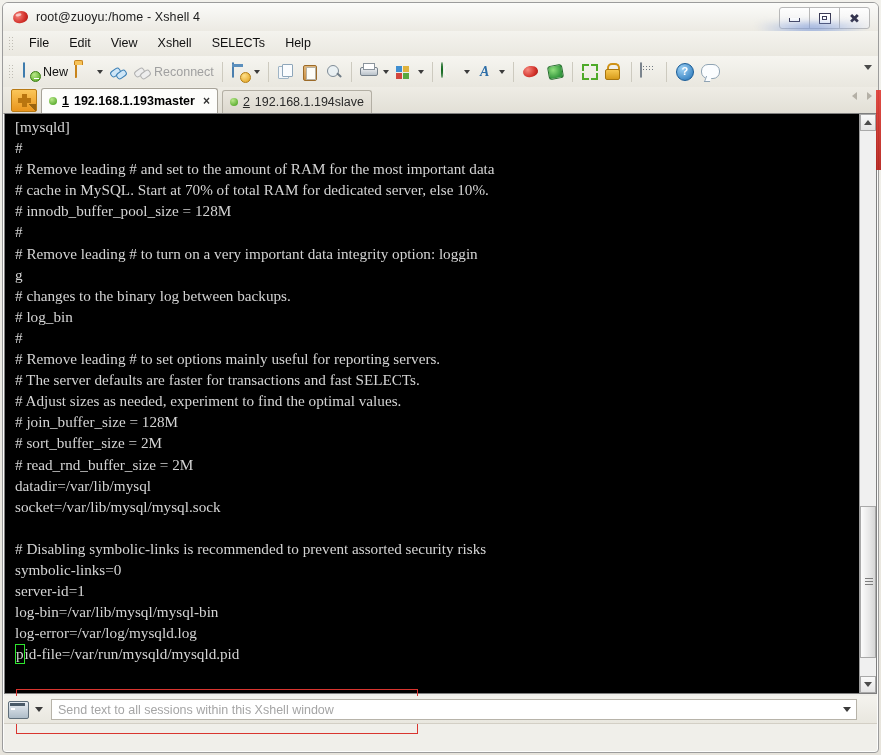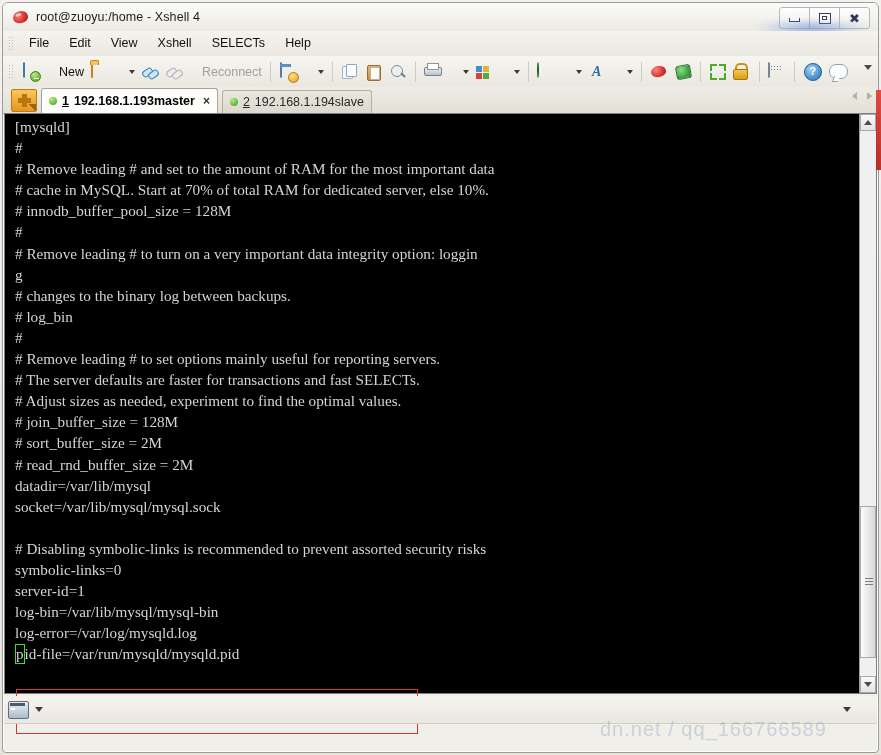--- a/index.html
+++ b/index.html
@@ -80,21 +80,21 @@
   }
   
   .toolbar{
     position:absolute;left:3px;top:56px;width:875px;height:31px;
     background:linear-gradient(#f6f5f0,#e9e7df);
     display:flex;align-items:center;
     border-bottom:1px solid #cfcbc0;
   }
   .tb-sep{width:1px;height:20px;background:#cdcabf;margin:0 5px;flex:0 0 auto;}
   .tb-btn{
-    height:24px;display:flex;align-items:center;gap:19px;padding:0 3px;border-radius:3px;
+    height:24px;display:flex;align-items:center;gap:3px;padding:0 3px;border-radius:3px;
     flex:0 0 auto;cursor:default;
   }
   .tb-label{font-size:12.5px;color:#111;}
   .tb-label.dim{color:#a0a0a0;}
   .caret{width:0;height:0;border-left:3.5px solid transparent;border-right:3.5px solid transparent;border-top:4px solid #3b3b3b;margin-left:2px;}
   .ico{width:18px;height:18px;position:relative;flex:0 0 auto;display:inline-block;}
   
   .ic-new{background:linear-gradient(#fbfdff,#dfeefb);border:1.5px solid #3f7cad;border-radius:2px;width:15px;height:13px;margin:2px 1px;}
   .ic-new:after{content:"";position:absolute;right:-1px;bottom:-1px;width:9px;height:9px;border-radius:50%;
     background:radial-gradient(circle at 35% 30%,#b9e88a,#4ea319);border:1px solid #3c7d15;}
@@ -452,32 +452,32 @@
       <div class="vsb-thumb"></div>
       <div class="vsb-btn bottom">
           <span class="arrow-dn"></span>
         </div>
     </div>
   </div>
 
   <div class="sendbar">
     <span class="ic-mon"></span>
     <span class="send-caret"></span>
+    <div class="send-input">Send text to all sessions within this Xshell window</div>
     <span class="send-right-caret"></span>
   </div>
 
   <div class="statusbar">
     <span class="st-msg">Connected to 192.168.1.193:22.</span>
     <div class="st-cells">
       <span class="st-cell">SSH2</span>
       <span class="st-cell">xterm</span>
       <span class="st-cell">76x27</span>
       <span class="st-cell">26,1</span>
       <span class="st-cell">2 sessions</span>
       <span class="st-cell dim">CAP</span>
       <span class="st-cell">NUM</span>
     </div>
     <span class="grip-corner"></span>
   </div>
 
-  <div class="watermark">dn.net / qq_166766589</div>
   <div class="wm-red"></div>
 </div>
 
 </body></html>

